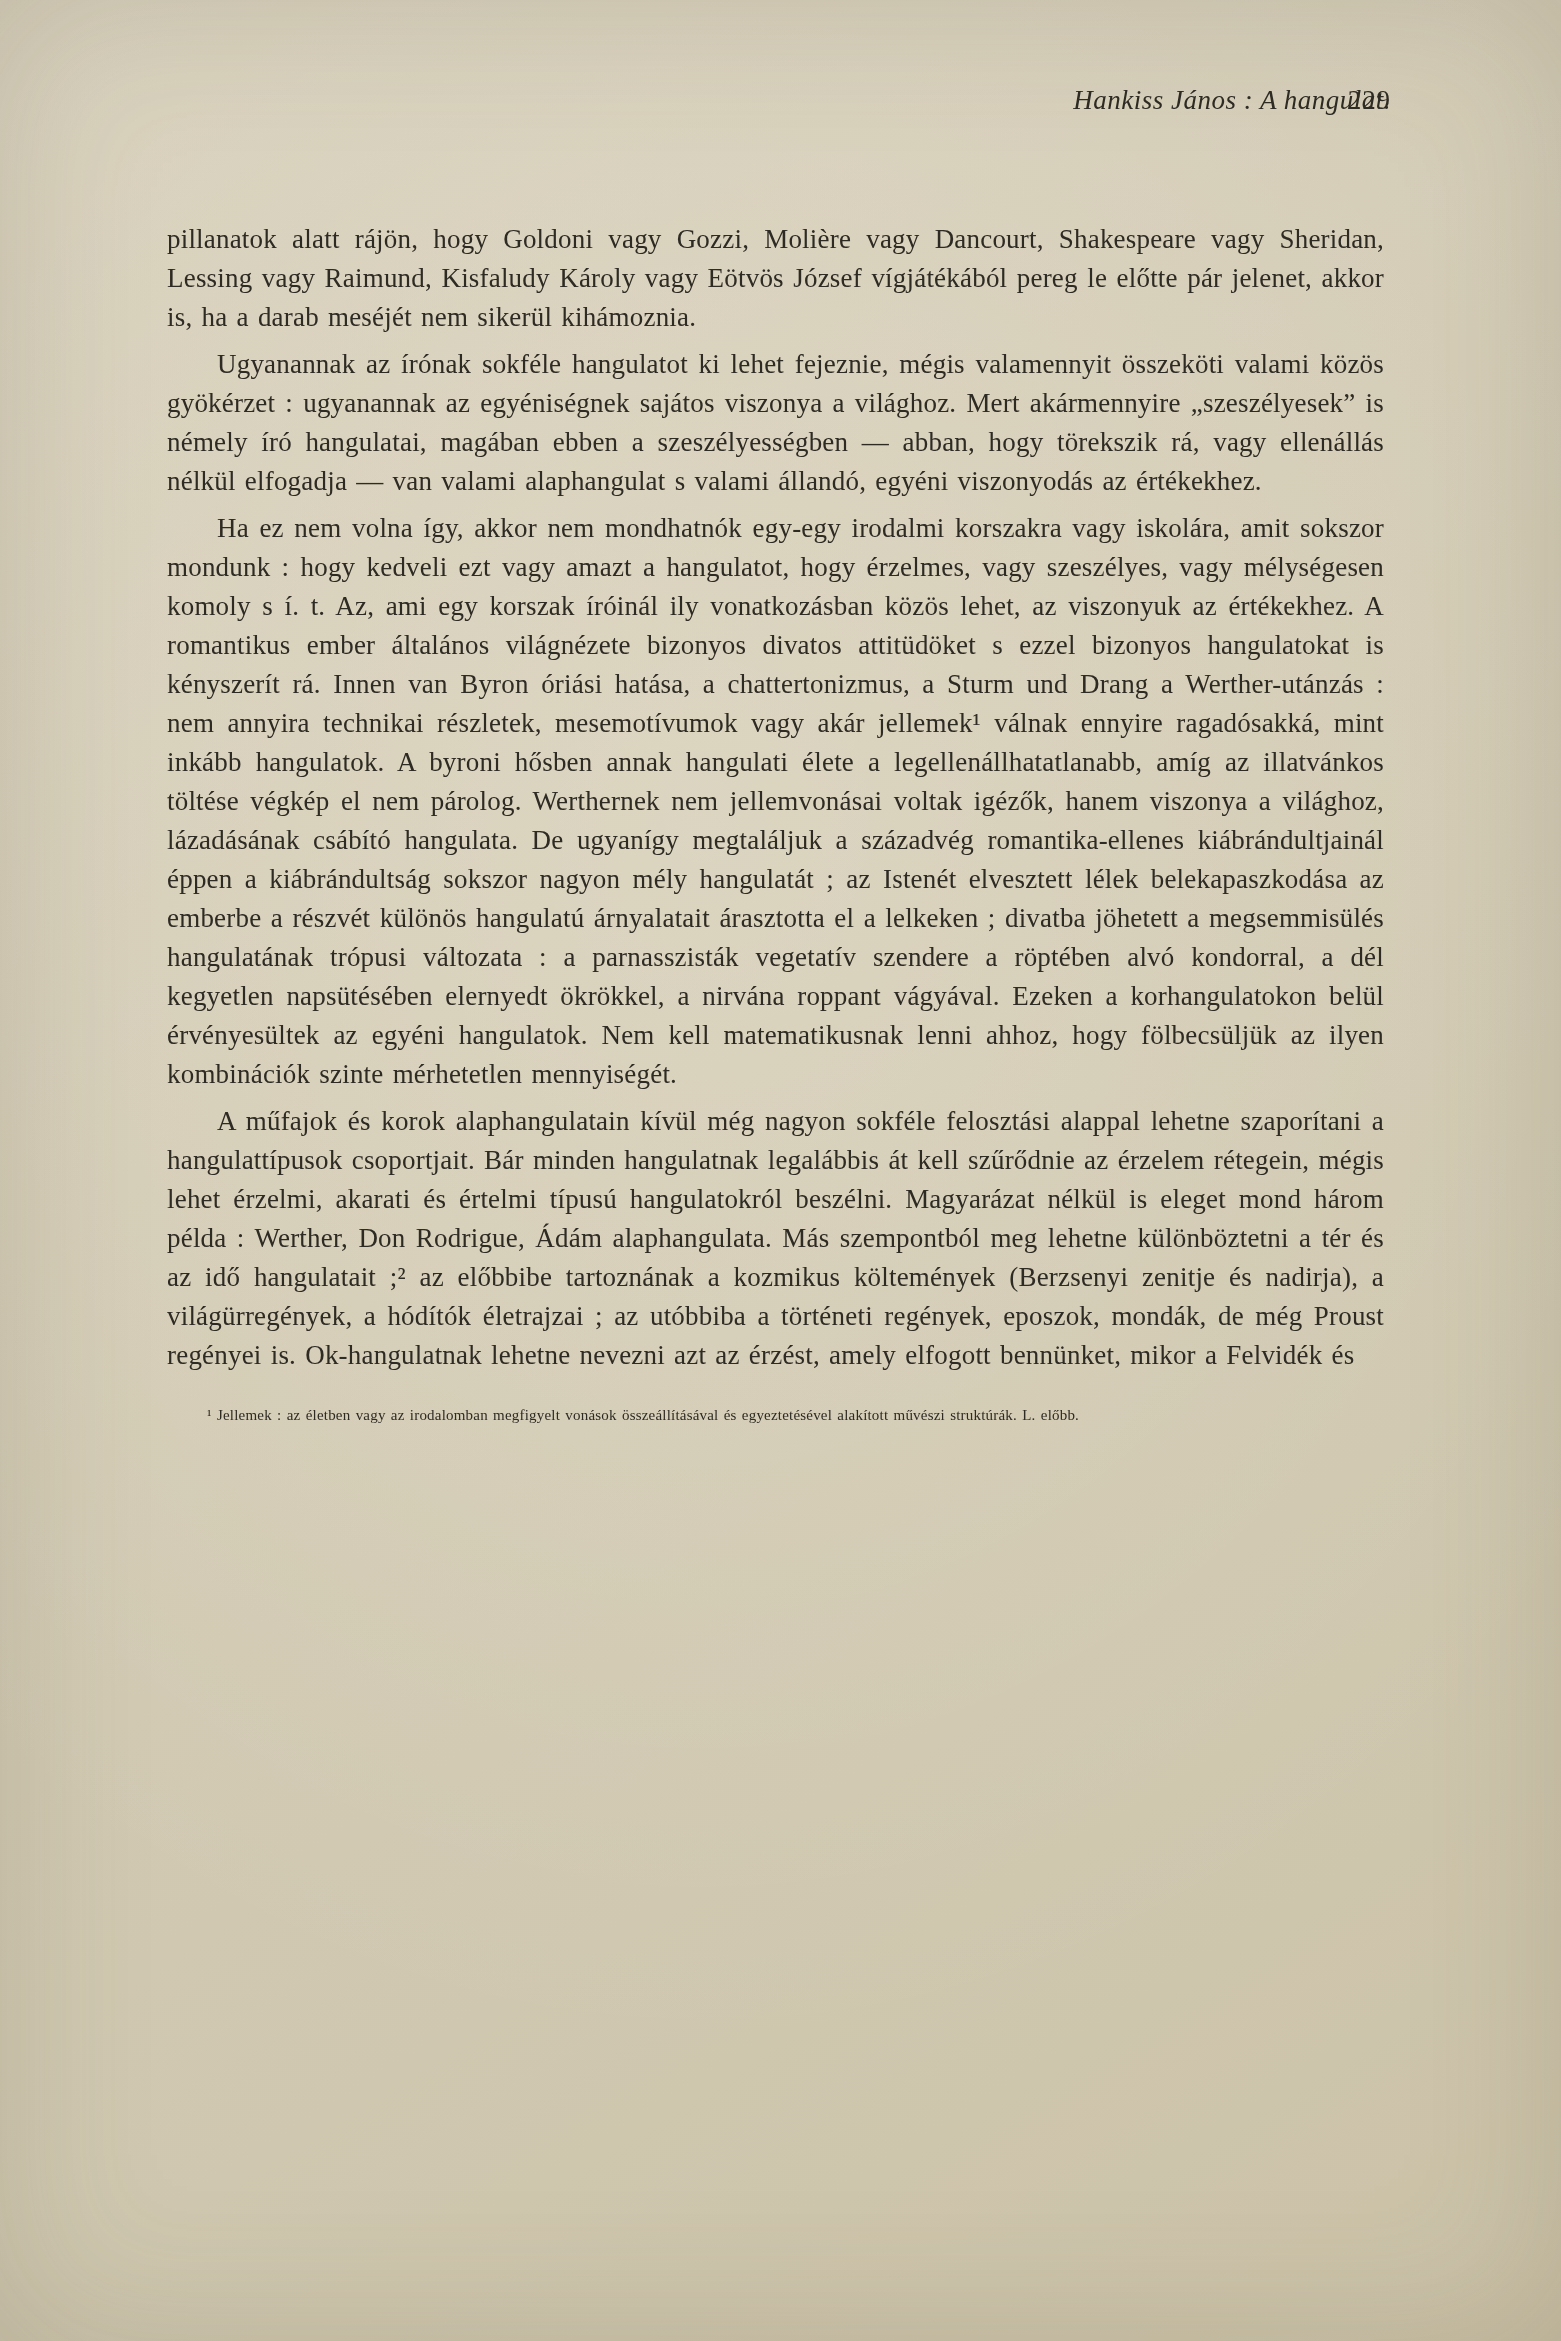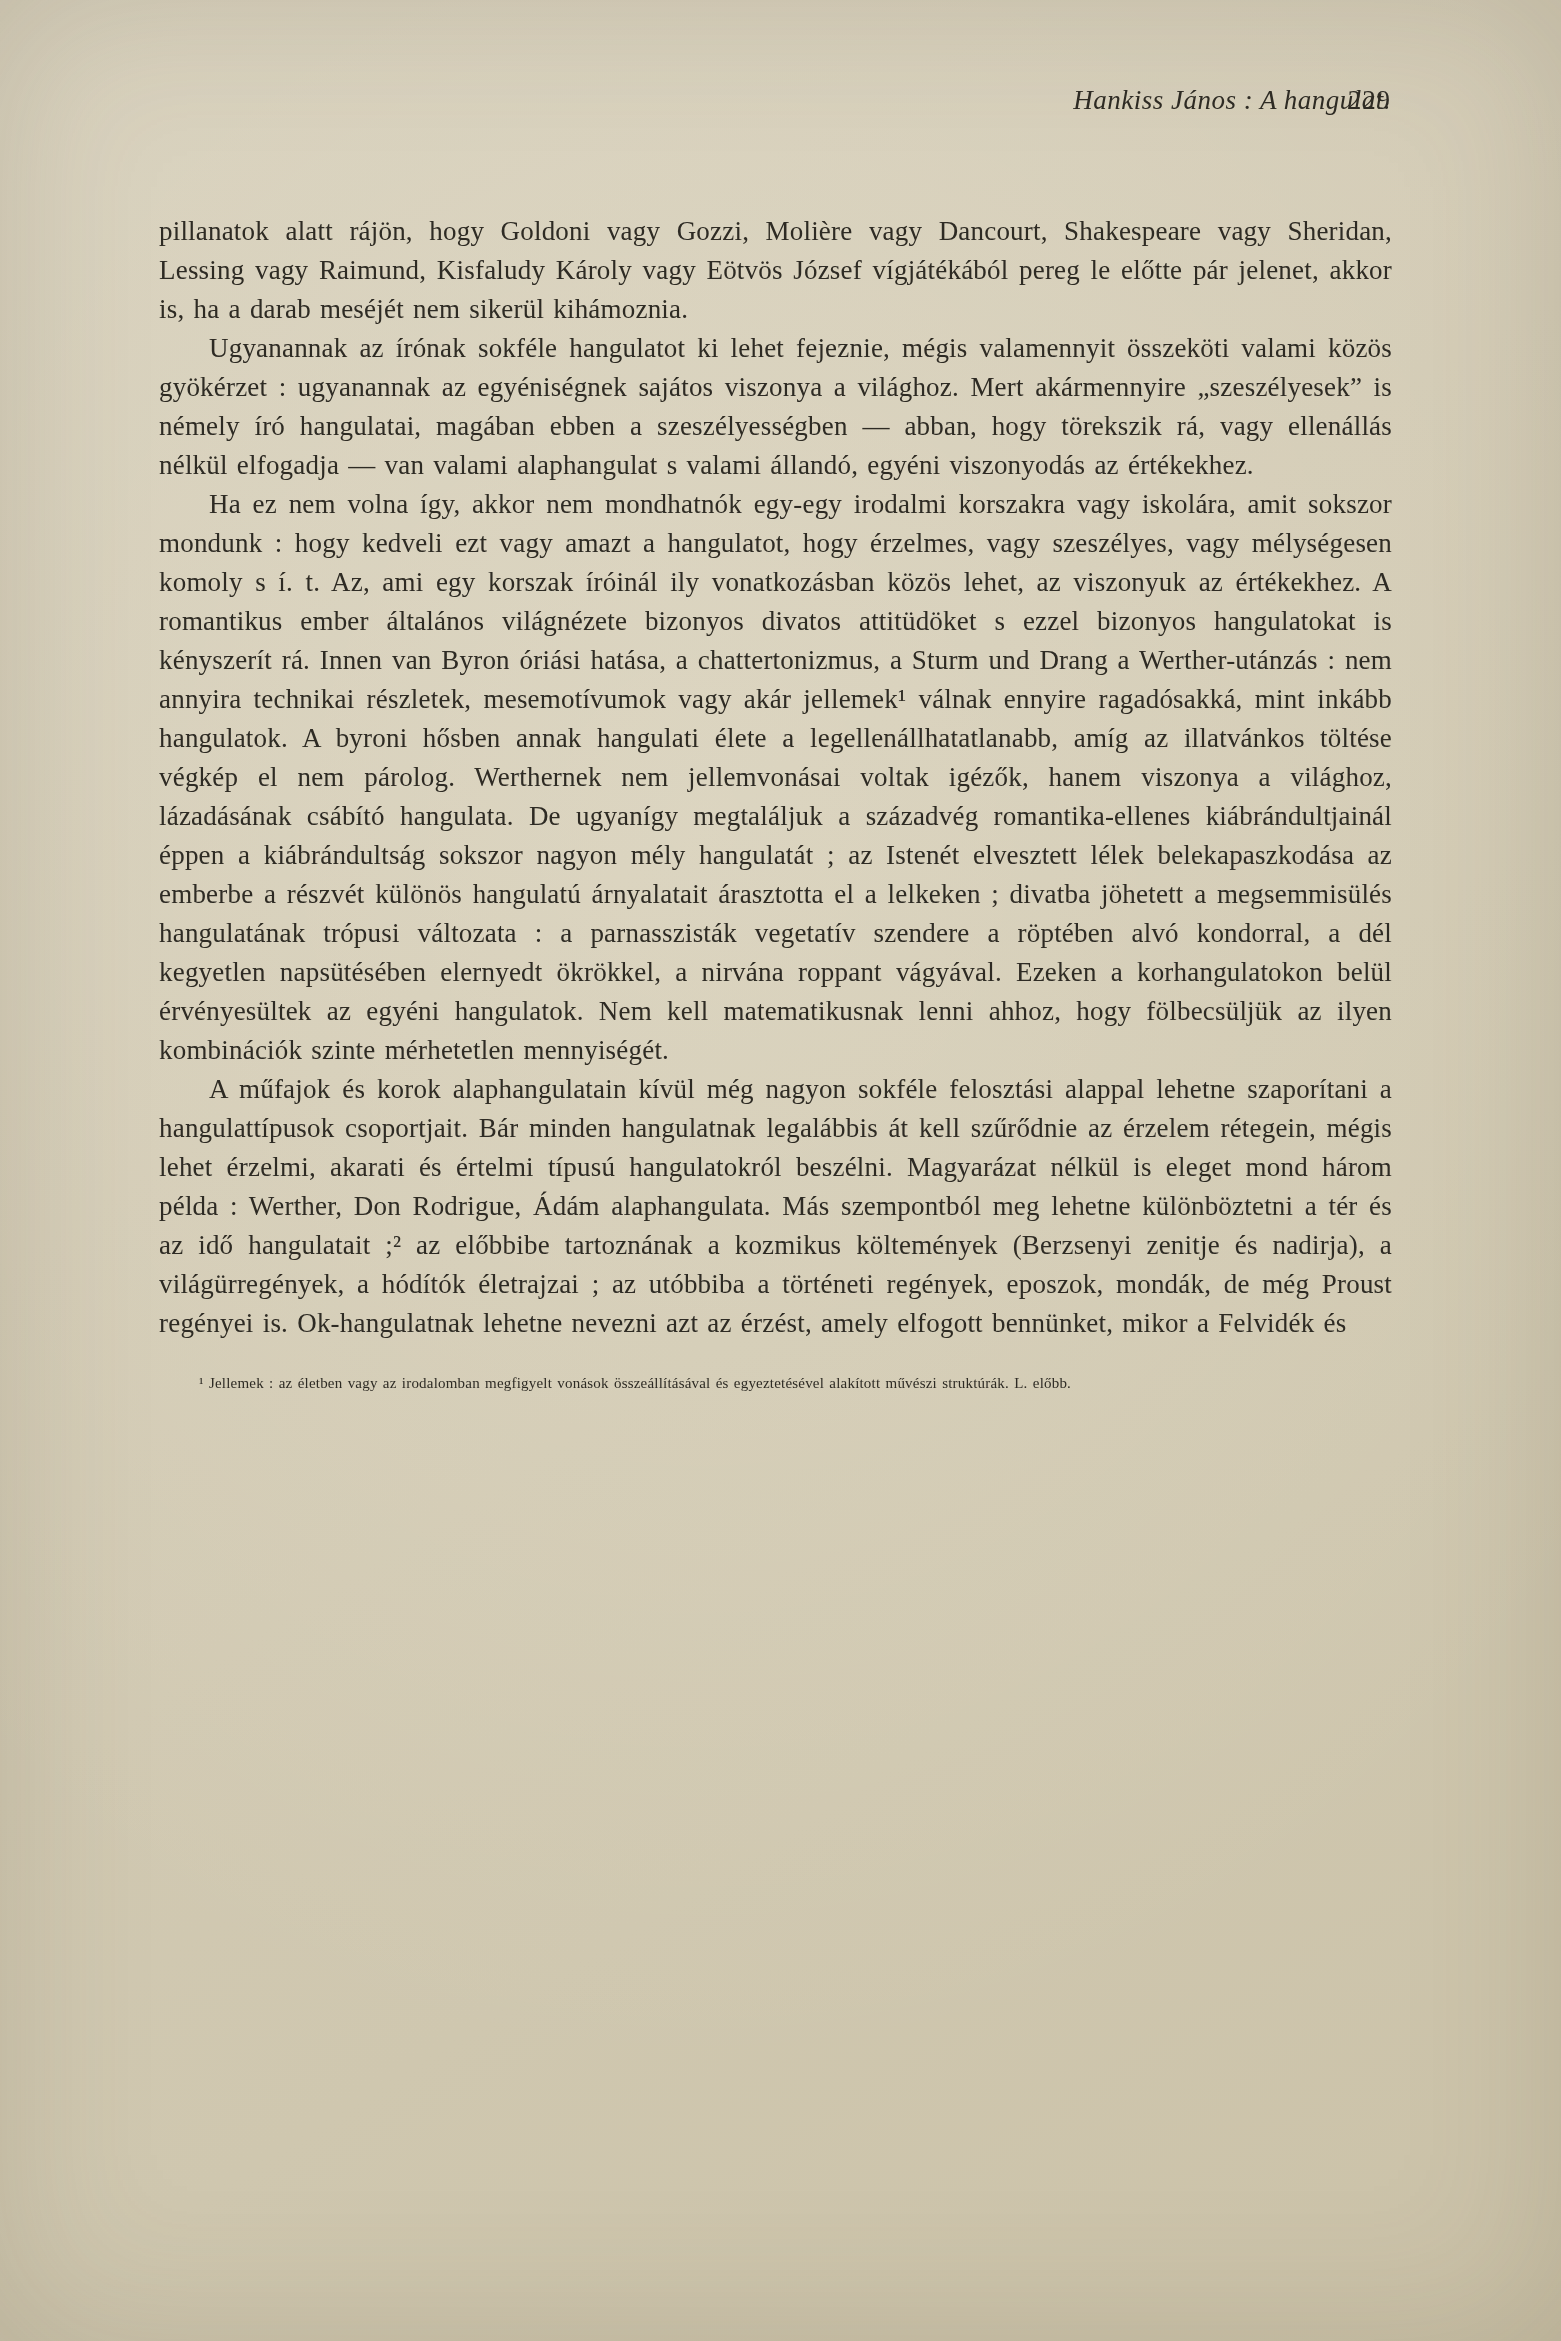--- a/index.html
+++ b/index.html
@@ -48,21 +48,21 @@
     top: 212px;
     left: 159px;
     width: 1233px;
     text-align: justify;
     font-size: 27px;
     line-height: 39px;
     letter-spacing: 0.2px;
     word-spacing: 2.2px;
   }
   .text-block p {
-    margin: 0;
+    margin: 8px;
   }
   .text-block p.indent {
     text-indent: 50px;
   }
   .footnotes {
     margin-top: 24px;
     font-size: 15px;
     line-height: 33px;
     word-spacing: 1.3px;
   }

